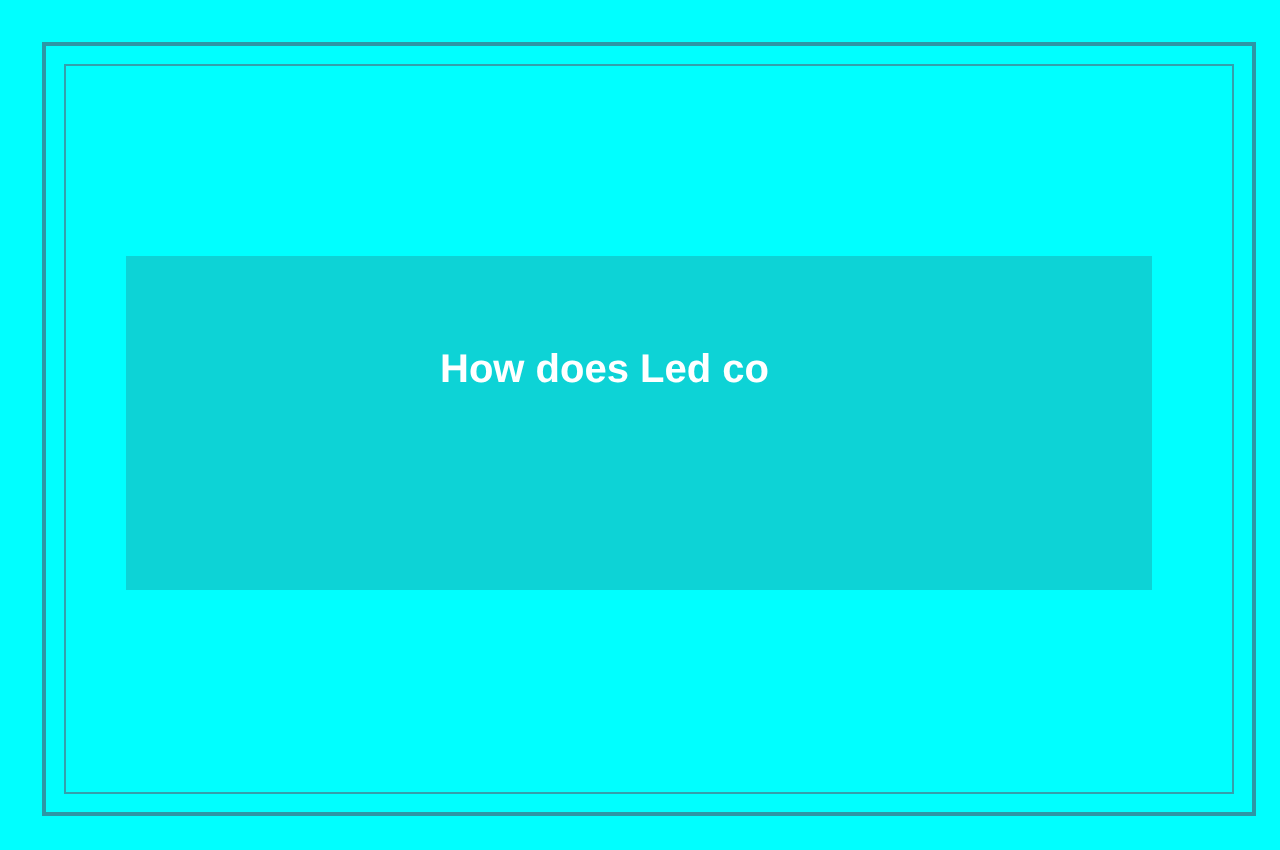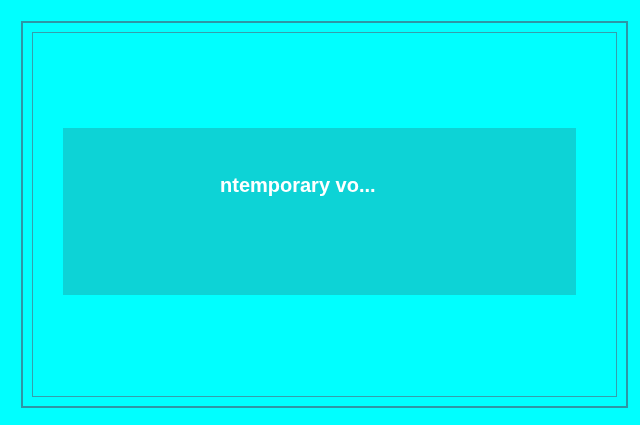--- a/index.html
+++ b/index.html
@@ -83,18 +83,18 @@
 
 <div id="canvas">
 
   <div id="outer-frame"></div>
 
   <div id="inner-frame"></div>
 
   <div id="content-panel">
 
     <div id="title-block">
-      <span class="title-line">ntemporary vo...</span>
+      <span class="title-line">How does Led co</span>
     </div>
 
   </div>
 
 </div>
 
 </body></html>

